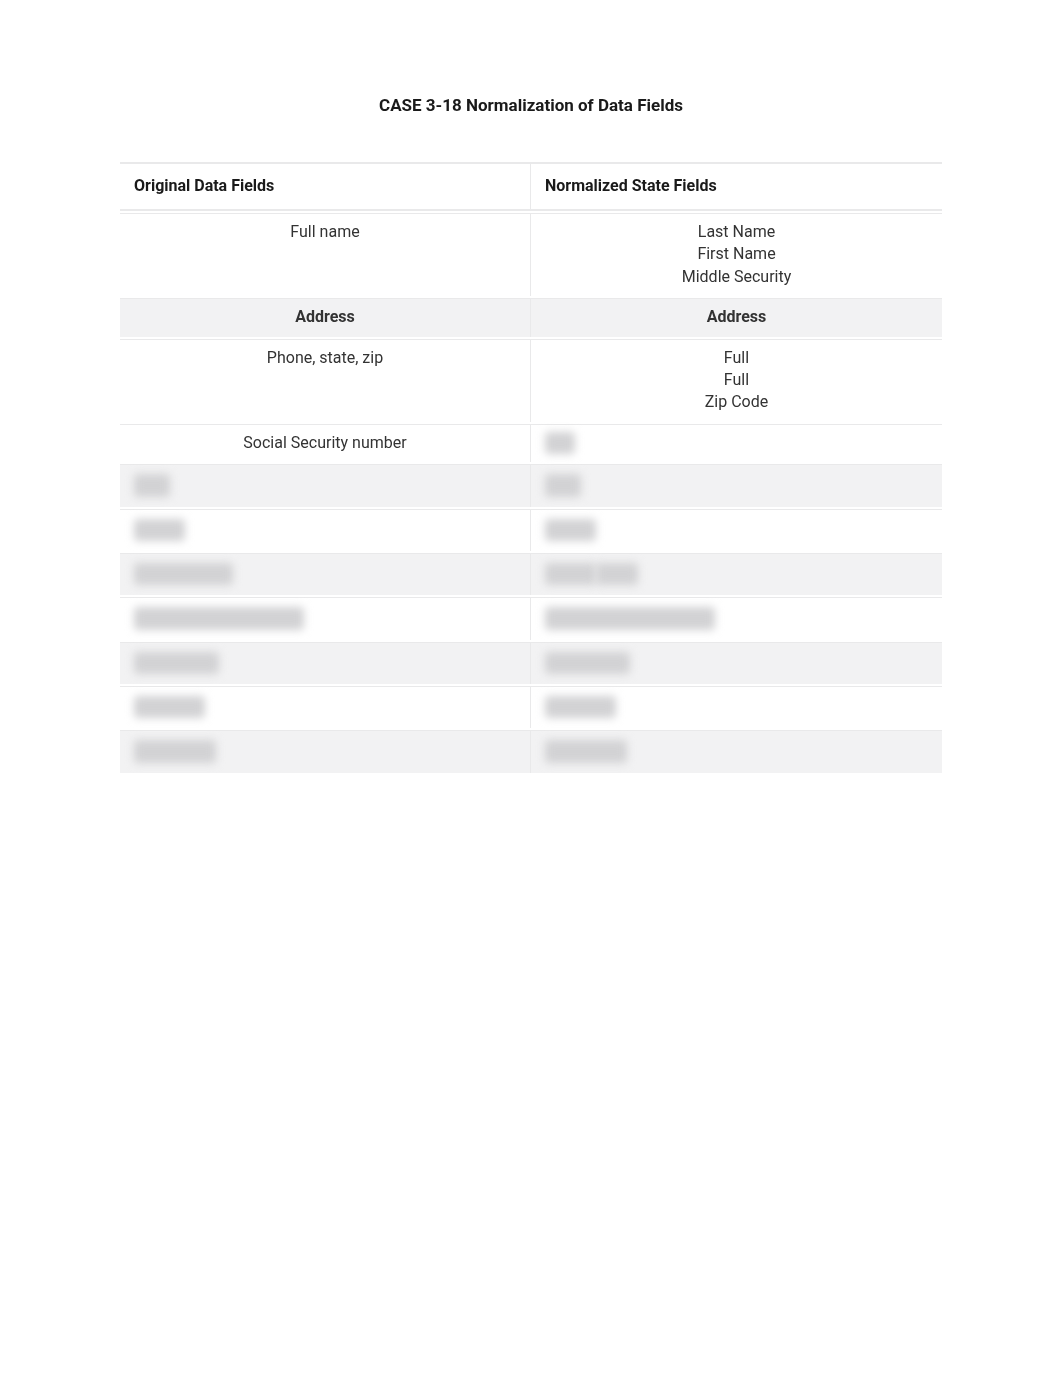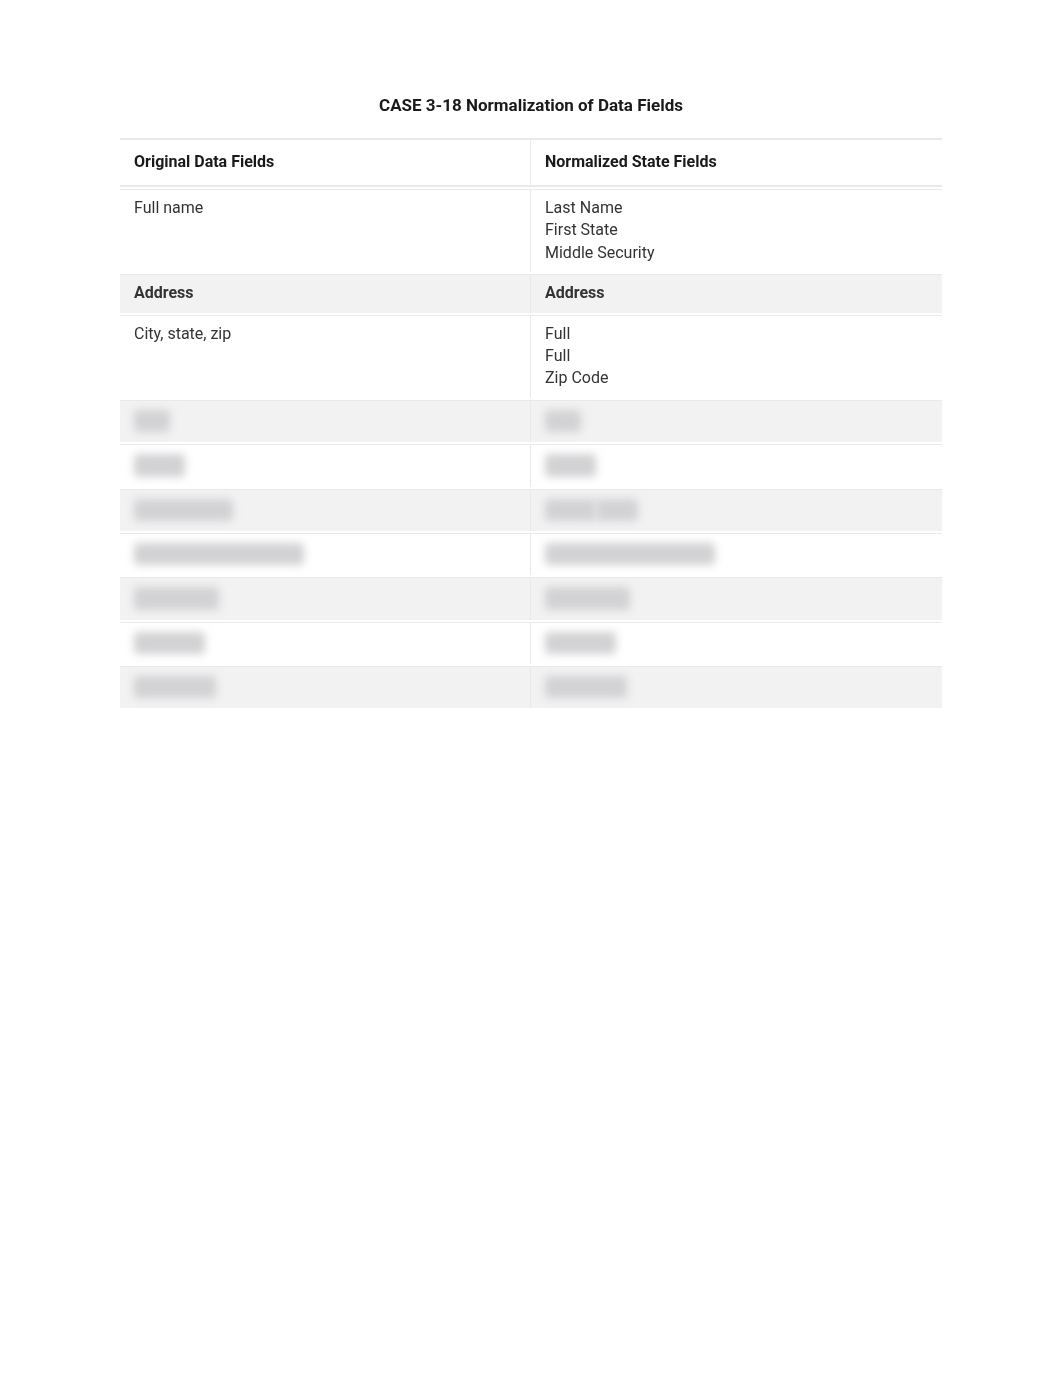--- a/index.html
+++ b/index.html
@@ -12,21 +12,21 @@
       background: #ffffff;
       width: 1062px;
       height: 1377px;
       padding: 95px 120px 0 120px;
       color: #2a2a2a;
     }
     .page-title {
       text-align: center;
       font-size: 17px;
       font-weight: 700;
-      margin-bottom: 21px;
+      margin-bottom: 45px;
       color: #1a1a1a;
     }
     table {
       width: 100%;
       border-collapse: separate;
       border-spacing: 0 2px;
     }
     thead th {
       text-align: left;
       font-size: 16px;
@@ -46,20 +46,21 @@
       color: #333333;
       border-top: 1px solid #e9e9ea;
     }
     tbody tr.shaded td {
       background: #f2f2f3;
       font-weight: bold;
     }
     td .line {
       display: block;
       line-height: 1.4;
+      text-align: center;
     }
     
     tr.blurred td {
       color: transparent;
     }
     tr.blurred td .line {
       display: inline-block;
       background: #d2d2d4;
       color: transparent;
       border-radius: 4px;
@@ -91,41 +92,47 @@
       <th>Normalized State Fields</th>
     </tr>
   </thead>
   <tbody id="table-body">
   <tr>
         <td>
           <span class="line">Full name</span>
         </td>
         <td>
           <span class="line">Last Name</span>
-          <span class="line">First State</span>
+          <span class="line">First Name</span>
           <span class="line">Middle Security</span>
         </td>
       </tr>
       <tr class="shaded">
         <td>
           <span class="line">Address</span>
         </td>
         <td>
           <span class="line">Address</span>
         </td>
       </tr>
       <tr>
         <td>
-          <span class="line">City, state, zip</span>
+          <span class="line">Phone, state, zip</span>
         </td>
         <td>
           <span class="line">Full</span>
           <span class="line">Full</span>
           <span class="line">Zip Code</span>
         </td>
+      </tr>
+      <tr>
+        <td>
+          <span class="line">Social Security number</span>
+        </td>
+        <td><span class="line" style="display: inline-block; background: rgb(210, 210, 212); color: transparent; border-radius: 4px; filter: blur(4px);">SSN</span></td>
       </tr>
       <tr class="shaded blurred">
         <td><span class="line">Race</span></td>
         <td><span class="line">Race</span></td>
       </tr>
       <tr class="blurred">
         <td><span class="line">Gender</span></td>
         <td><span class="line">Gender</span></td>
       </tr>
       <tr class="shaded blurred">

